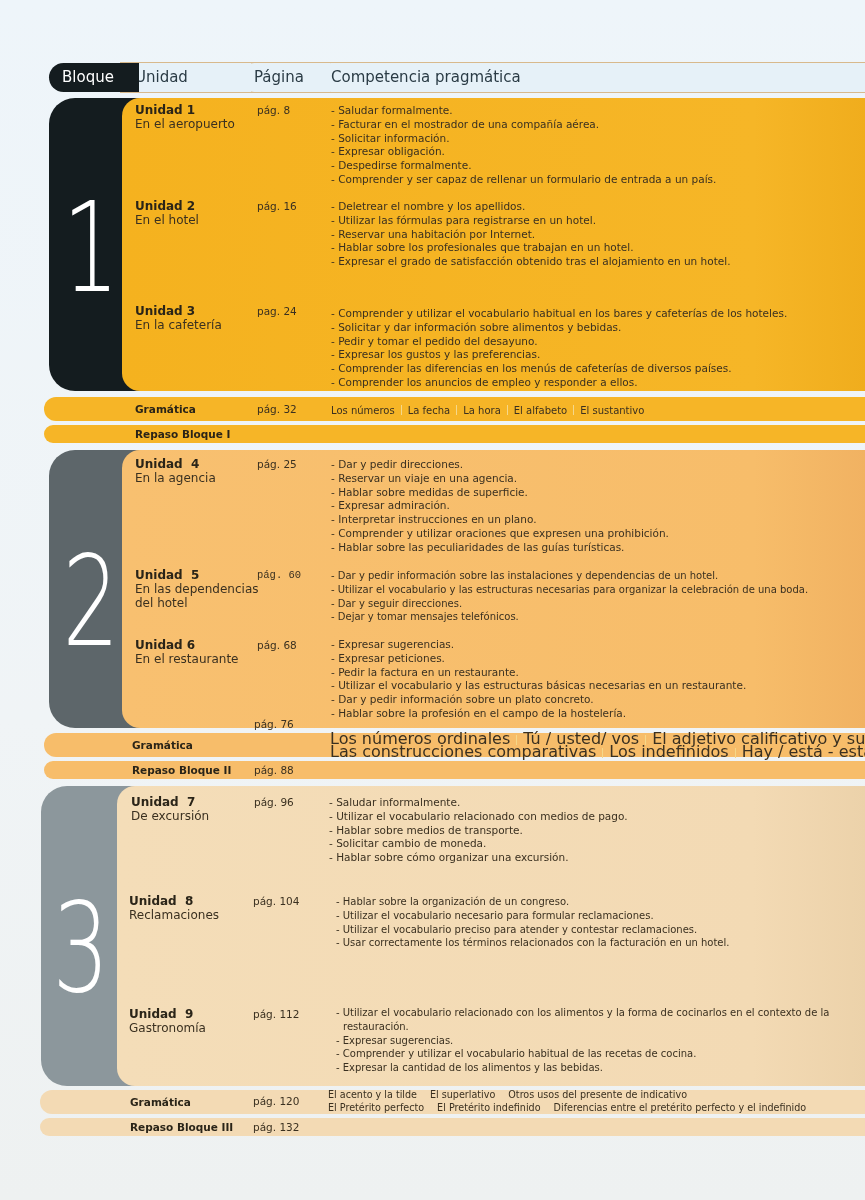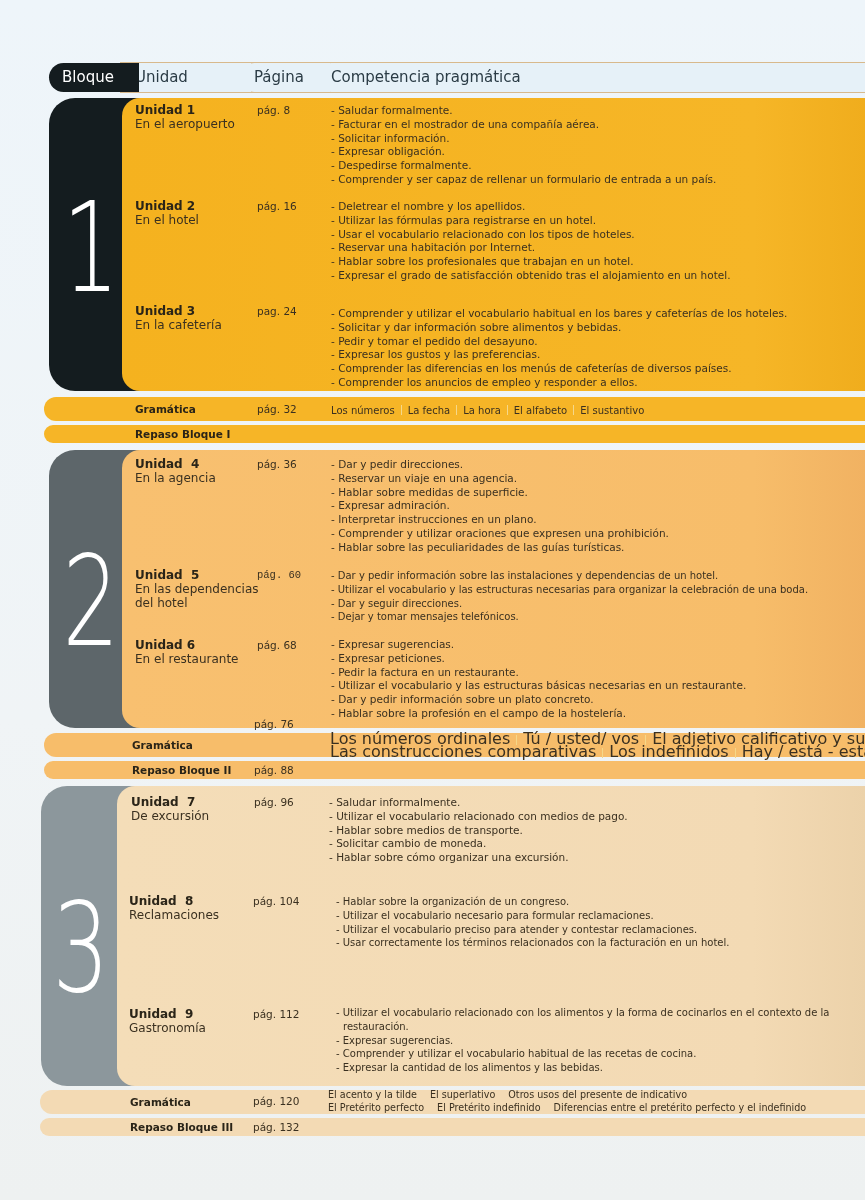--- a/index.html
+++ b/index.html
@@ -85,21 +85,20 @@
   </ul>
 
   <div class="unit" style="top:200px;">
     <div class="unit-title">Unidad 2</div>
     <div class="unit-sub">En el hotel</div>
   </div>
   <div class="unit-page" style="top:200px;">pág. 16</div>
   <ul class="unit-comp" style="top:200px;">
     <li>- Deletrear el nombre y los apellidos.</li>
     <li>- Utilizar las fórmulas para registrarse en un hotel.</li>
-    <li>- Usar el vocabulario relacionado con los tipos de hoteles.</li>
     <li>- Reservar una habitación por Internet.</li>
     <li>- Hablar sobre los profesionales que trabajan en un hotel.</li>
     <li>- Expresar el grado de satisfacción obtenido tras el alojamiento en un hotel.</li>
   </ul>
 
   <div class="unit" style="top:305px;">
     <div class="unit-title">Unidad 3</div>
     <div class="unit-sub">En la cafetería</div>
   </div>
   <div class="unit-page" style="top:305px;">pag. 24</div>
@@ -128,21 +127,21 @@
 <div>
   <div class="bloque-tab" style="top:450px; height:278px; background:#5d666a;">
     <div class="bloque-num" style="top:90px;">2</div>
   </div>
   <div class="bloque-panel" style="top:450px; height:278px; background:linear-gradient(90deg,#f8c070 0%,#f7bd6a 85%,#f1b262 100%);"></div>
 
   <div class="unit" style="top:458px;">
     <div class="unit-title" style="white-space:pre;">Unidad  4</div>
     <div class="unit-sub">En la agencia</div>
   </div>
-  <div class="unit-page" style="top:458px;">pág. 36</div>
+  <div class="unit-page" style="top:458px;">pág. 25</div>
   <ul class="unit-comp" style="top:458px;">
     <li>- Dar y pedir direcciones.</li>
     <li>- Reservar un viaje en una agencia.</li>
     <li>- Hablar sobre medidas de superficie.</li>
     <li>- Expresar admiración.</li>
     <li>- Interpretar instrucciones en un plano.</li>
     <li>- Comprender y utilizar oraciones que expresen una prohibición.</li>
     <li>- Hablar sobre las peculiaridades de las guías turísticas.</li>
   </ul>
 

